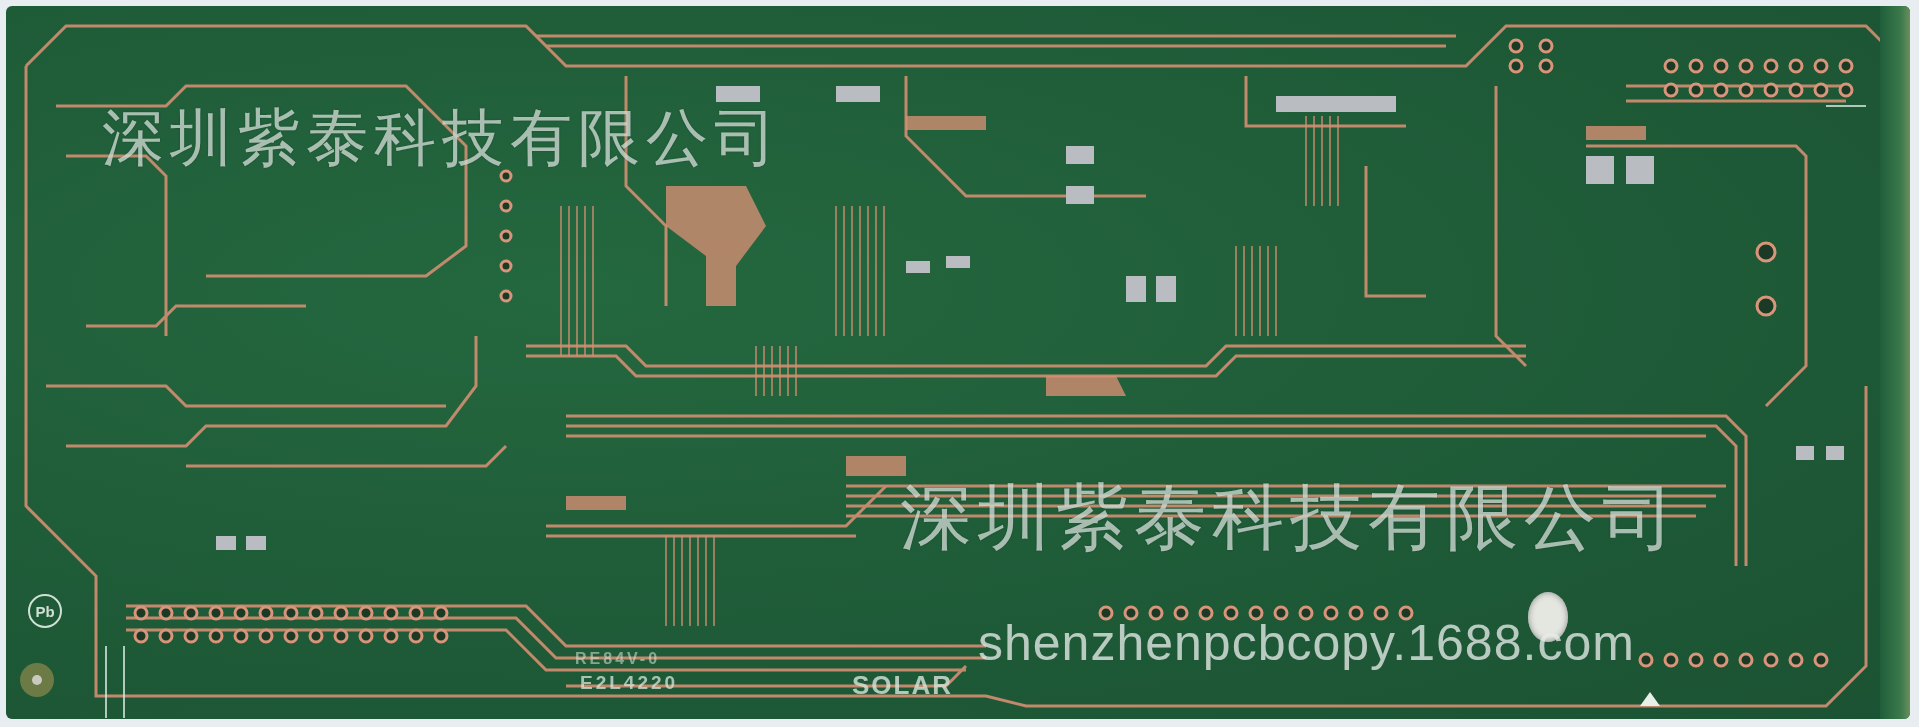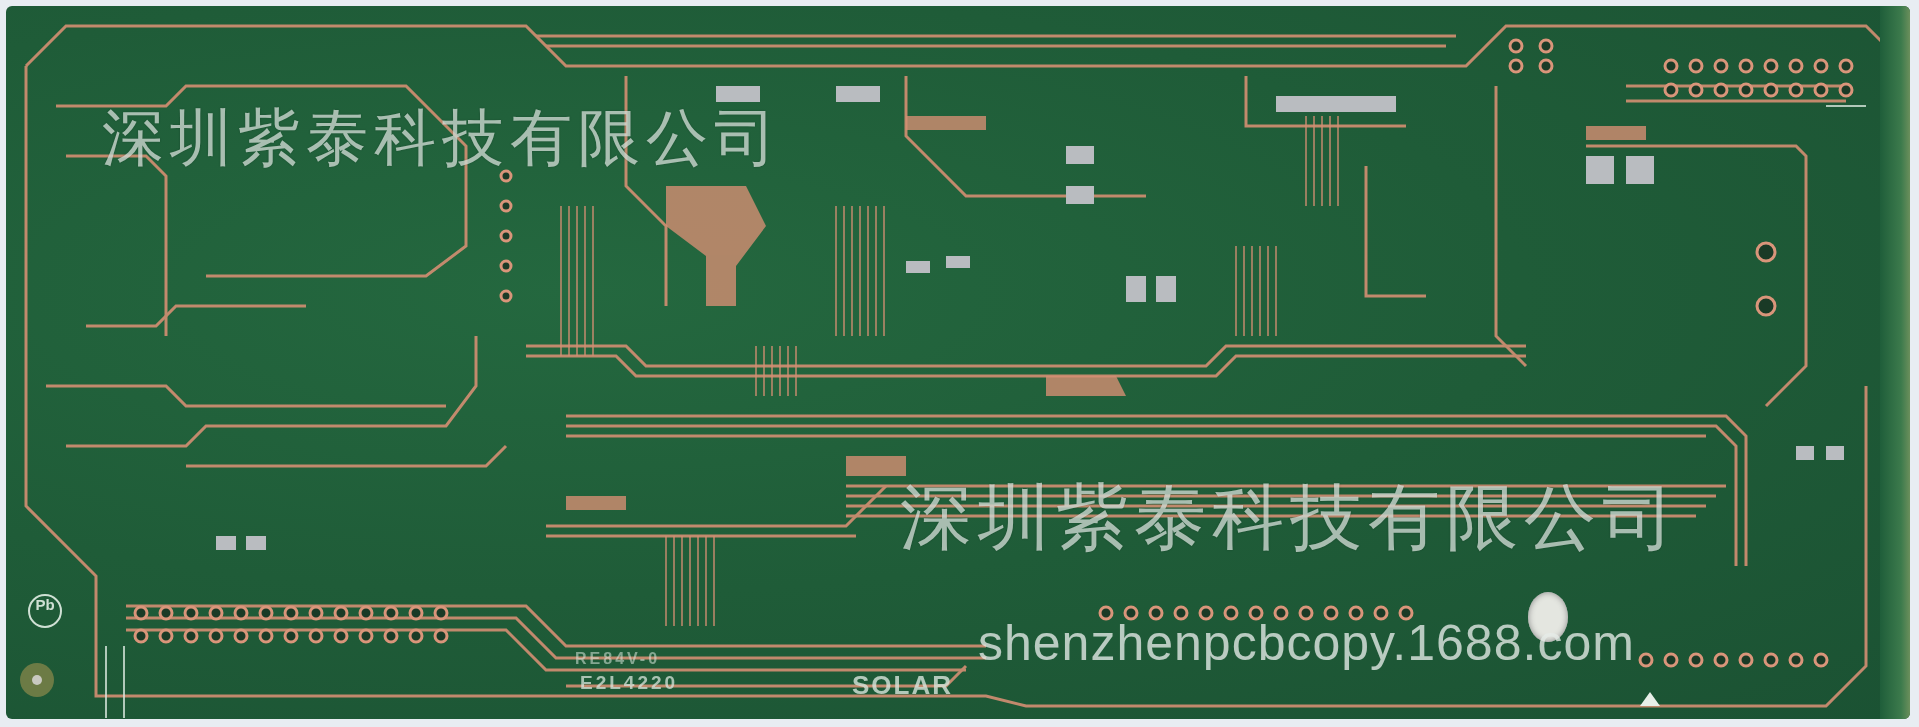--- a/index.html
+++ b/index.html
@@ -13,21 +13,21 @@
   .wm-cn{position:absolute;color:rgba(225,235,228,0.72);font-family:Liberation Mono, monospace;letter-spacing:6px;white-space:nowrap;
     text-shadow:0 0 2px rgba(0,0,0,0.25);font-weight:300;}
   .wm-cn-1{left:102px;top:96px;font-size:62px;}
   .wm-cn-2{left:900px;top:470px;font-size:72px;}
   .wm-url{position:absolute;left:978px;top:614px;font-size:50px;color:rgba(230,236,232,0.78);letter-spacing:1px;white-space:nowrap;font-family:"Liberation Sans",sans-serif;}
   .silk{position:absolute;color:#d8e6dc;font-family:"Liberation Sans",sans-serif;font-weight:bold;white-space:nowrap;}
   .silk-1{left:580px;top:672px;font-size:19px;letter-spacing:3px;opacity:.75;}
   .silk-2{left:575px;top:650px;font-size:16px;letter-spacing:3px;opacity:.55;}
   .silk-3{left:852px;top:670px;font-size:26px;letter-spacing:2px;opacity:.8;}
   .pb-logo{position:absolute;left:28px;top:594px;width:30px;height:30px;border:2px solid #cfe0d4;border-radius:50%;color:#cfe0d4;
-    font-size:15px;font-weight:bold;display:flex;align-items:flex-start;justify-content:center;font-family:"Liberation Sans",sans-serif;}
+    font-size:15px;font-weight:bold;display:flex;align-items:center;justify-content:center;font-family:"Liberation Sans",sans-serif;}
   .mount-hole{position:absolute;left:20px;top:663px;width:34px;height:34px;border-radius:50%;background:#6c7b45;}
   .mount-hole::after{content:"";position:absolute;left:12px;top:12px;width:10px;height:10px;border-radius:50%;background:#c9c9c0;}
   .big-hole{position:absolute;left:1528px;top:592px;width:40px;height:50px;border-radius:50%;background:#e4e6e0;box-shadow:inset 0 0 6px #888;}
 </style>
 </head>
 <body>
 
 <div class="frame">
   <div class="board">
     <svg class="traces" width="1904" height="713" viewBox="0 0 1904 713">

